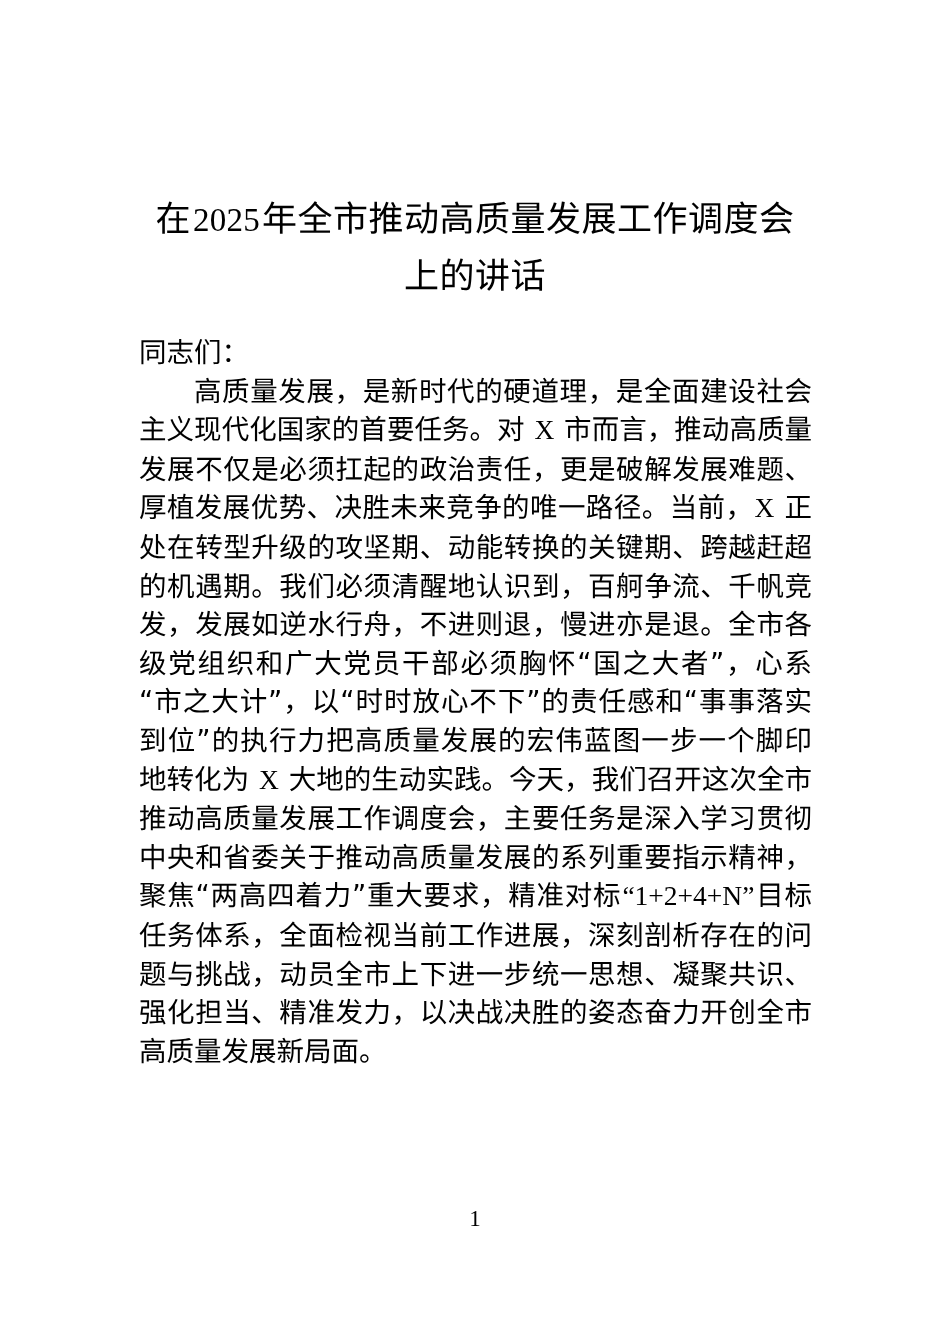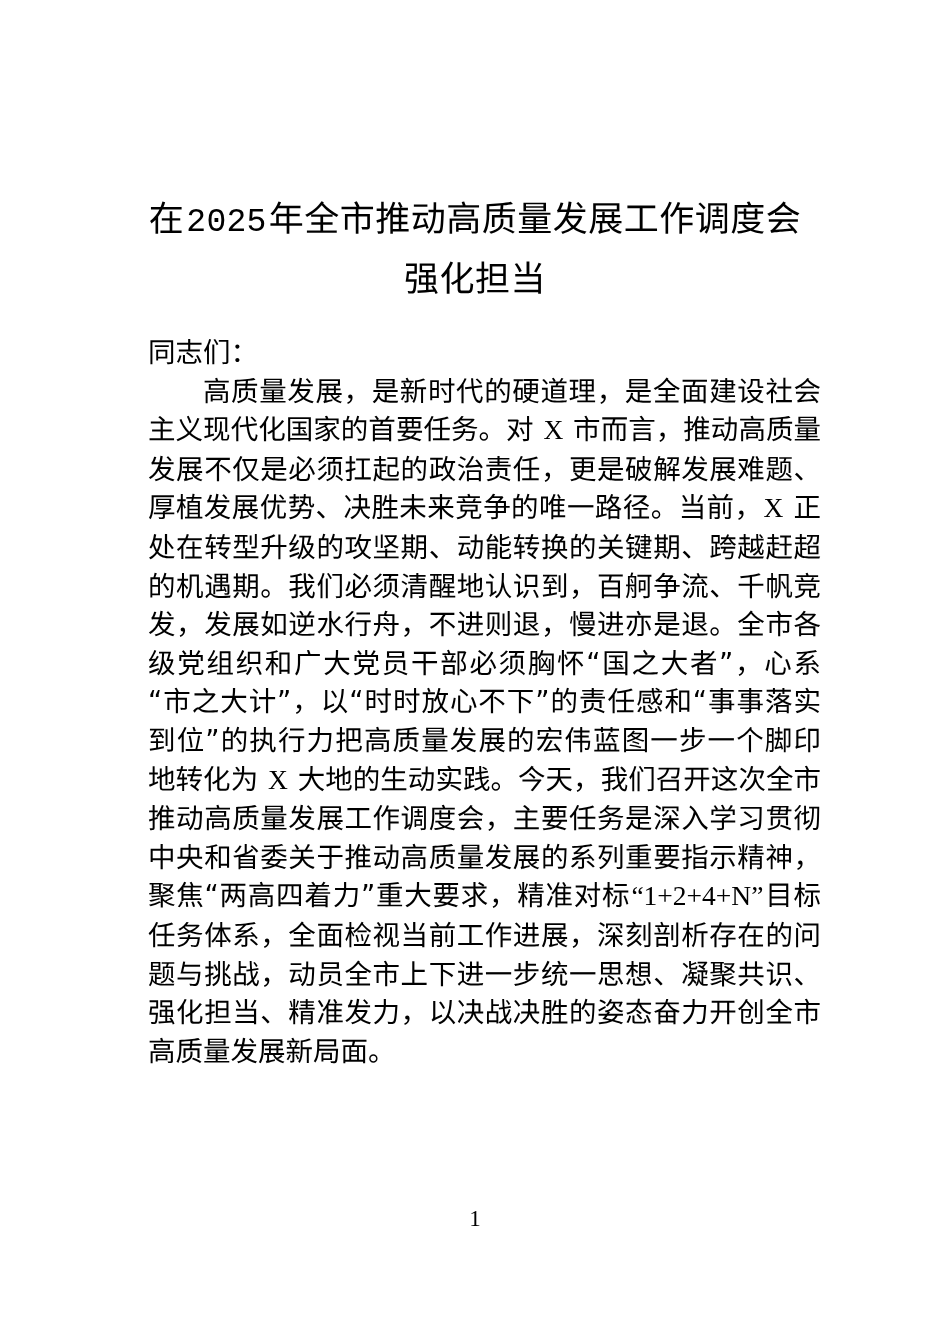--- a/index.html
+++ b/index.html
@@ -32,30 +32,30 @@
     text-align: center;
     font-family: "DejaVu Sans", "Liberation Sans", sans-serif;
     font-size: 35px;
     line-height: 56px;
     letter-spacing: 0.5px;
     font-weight: 400;
     color: #000000;
     white-space: normal;
   }
   .doc-title .lat {
-    font-family: Liberation Mono, monospace;
+    font-family: Liberation Serif, serif;
     font-size: 33px;
     letter-spacing: 0.3px;
     padding: 0 2px;
   }
 
   
   .body-block {
     position: absolute;
-    left: 148px;
+    left: 139px;
     top: 333px;
     width: 673px;
     font-family: "DejaVu Sans", "Liberation Sans", sans-serif;
     font-size: 27.5px;
     line-height: 38.6px;
     color: #000000;
     text-align: justify;
     text-justify: inter-character;
   }
   .body-block p {
@@ -84,21 +84,21 @@
     line-height: 28px;
     color: #000000;
   }
 </style>
 </head>
 <body>
 
 <div class="page">
 
   <h1 class="doc-title">
-    <span>在</span><span class="lat">2025</span><span>年全市推动高质量发展工作调度会</span><span>强化担当</span>
+    <span>在</span><span class="lat">2025</span><span>年全市推动高质量发展工作调度会</span><span>上的讲话</span>
   </h1>
 
   <div class="body-block">
     <p>同志们：</p>
     <p class="indent">高质量发展，是新时代的硬道理，是全面建设社会主义现代化国家的首要任务。对 <span class="lat">X</span> 市而言，推动高质量发展不仅是必须扛起的政治责任，更是破解发展难题、厚植发展优势、决胜未来竞争的唯一路径。当前，<span class="lat">X</span> 正处在转型升级的攻坚期、动能转换的关键期、跨越赶超的机遇期。我们必须清醒地认识到，百舸争流、千帆竞发，发展如逆水行舟，不进则退，慢进亦是退。全市各级党组织和广大党员干部必须胸怀“国之大者”，心系“市之大计”，以“时时放心不下”的责任感和“事事落实到位”的执行力把高质量发展的宏伟蓝图一步一个脚印地转化为 <span class="lat">X</span> 大地的生动实践。今天，我们召开这次全市推动高质量发展工作调度会，主要任务是深入学习贯彻中央和省委关于推动高质量发展的系列重要指示精神，聚焦“两高四着力”重大要求，精准对标<span class="lat">“1+2+4+N”</span>目标任务体系，全面检视当前工作进展，深刻剖析存在的问题与挑战，动员全市上下进一步统一思想、凝聚共识、强化担当、精准发力，以决战决胜的姿态奋力开创全市高质量发展新局面。</p>
   </div>
 
   <div class="page-number">1</div>
 
 </div>

